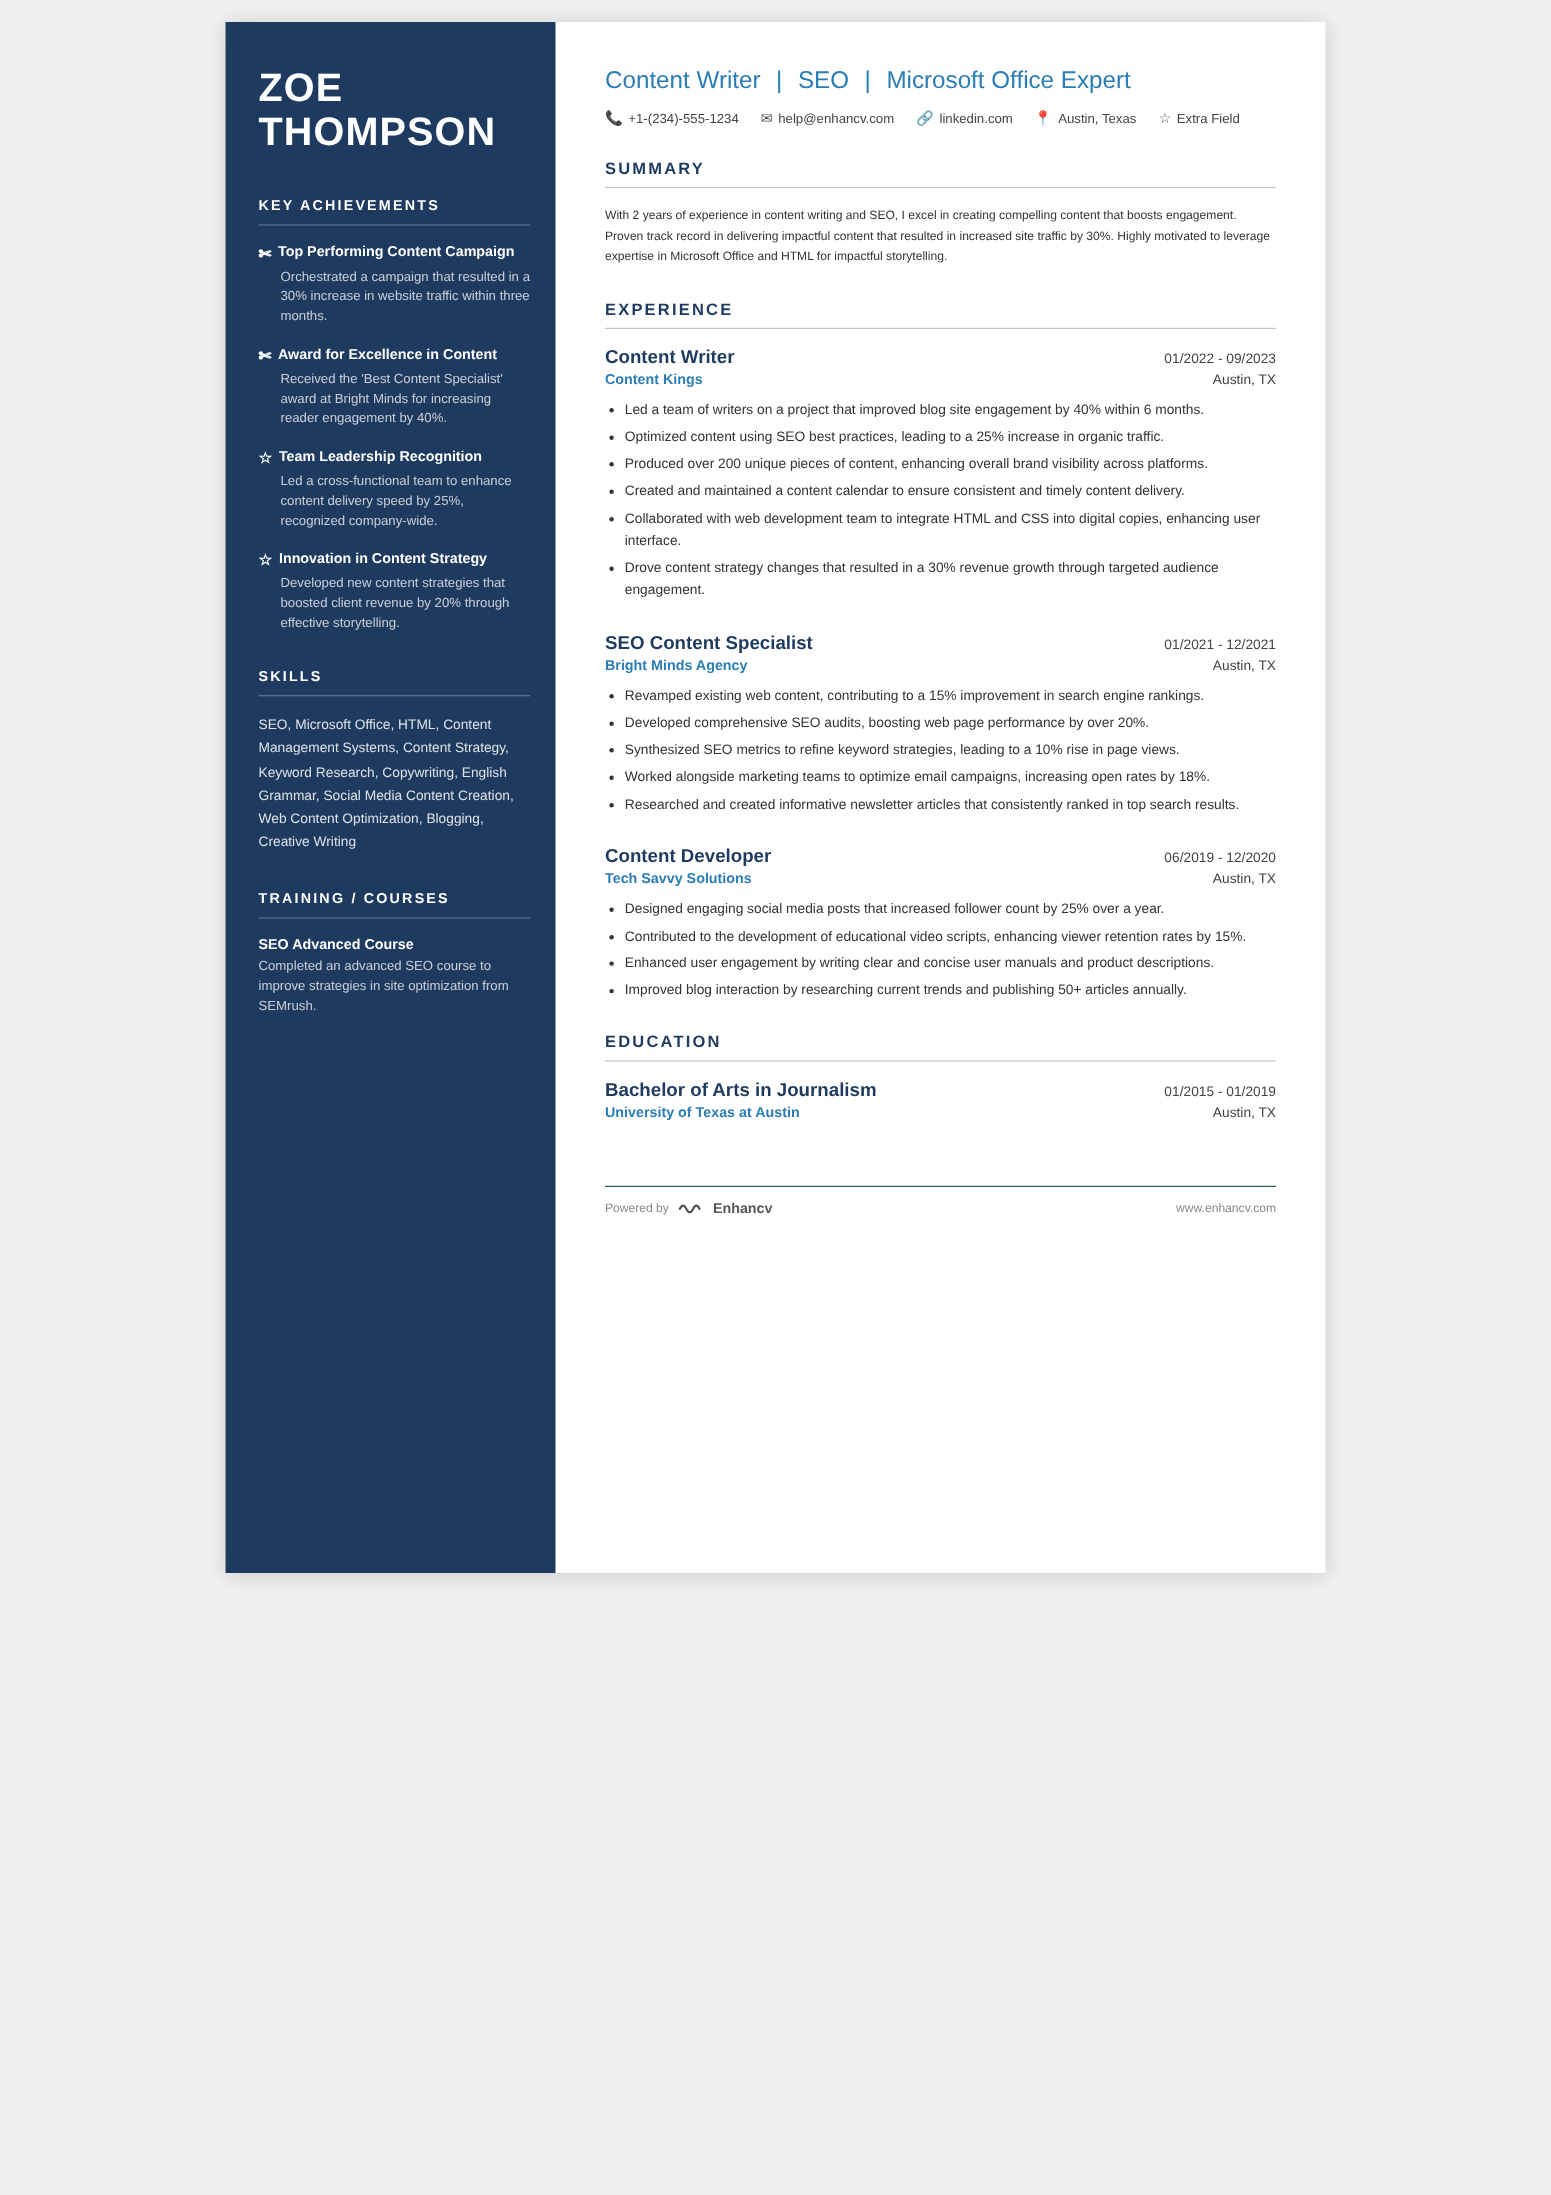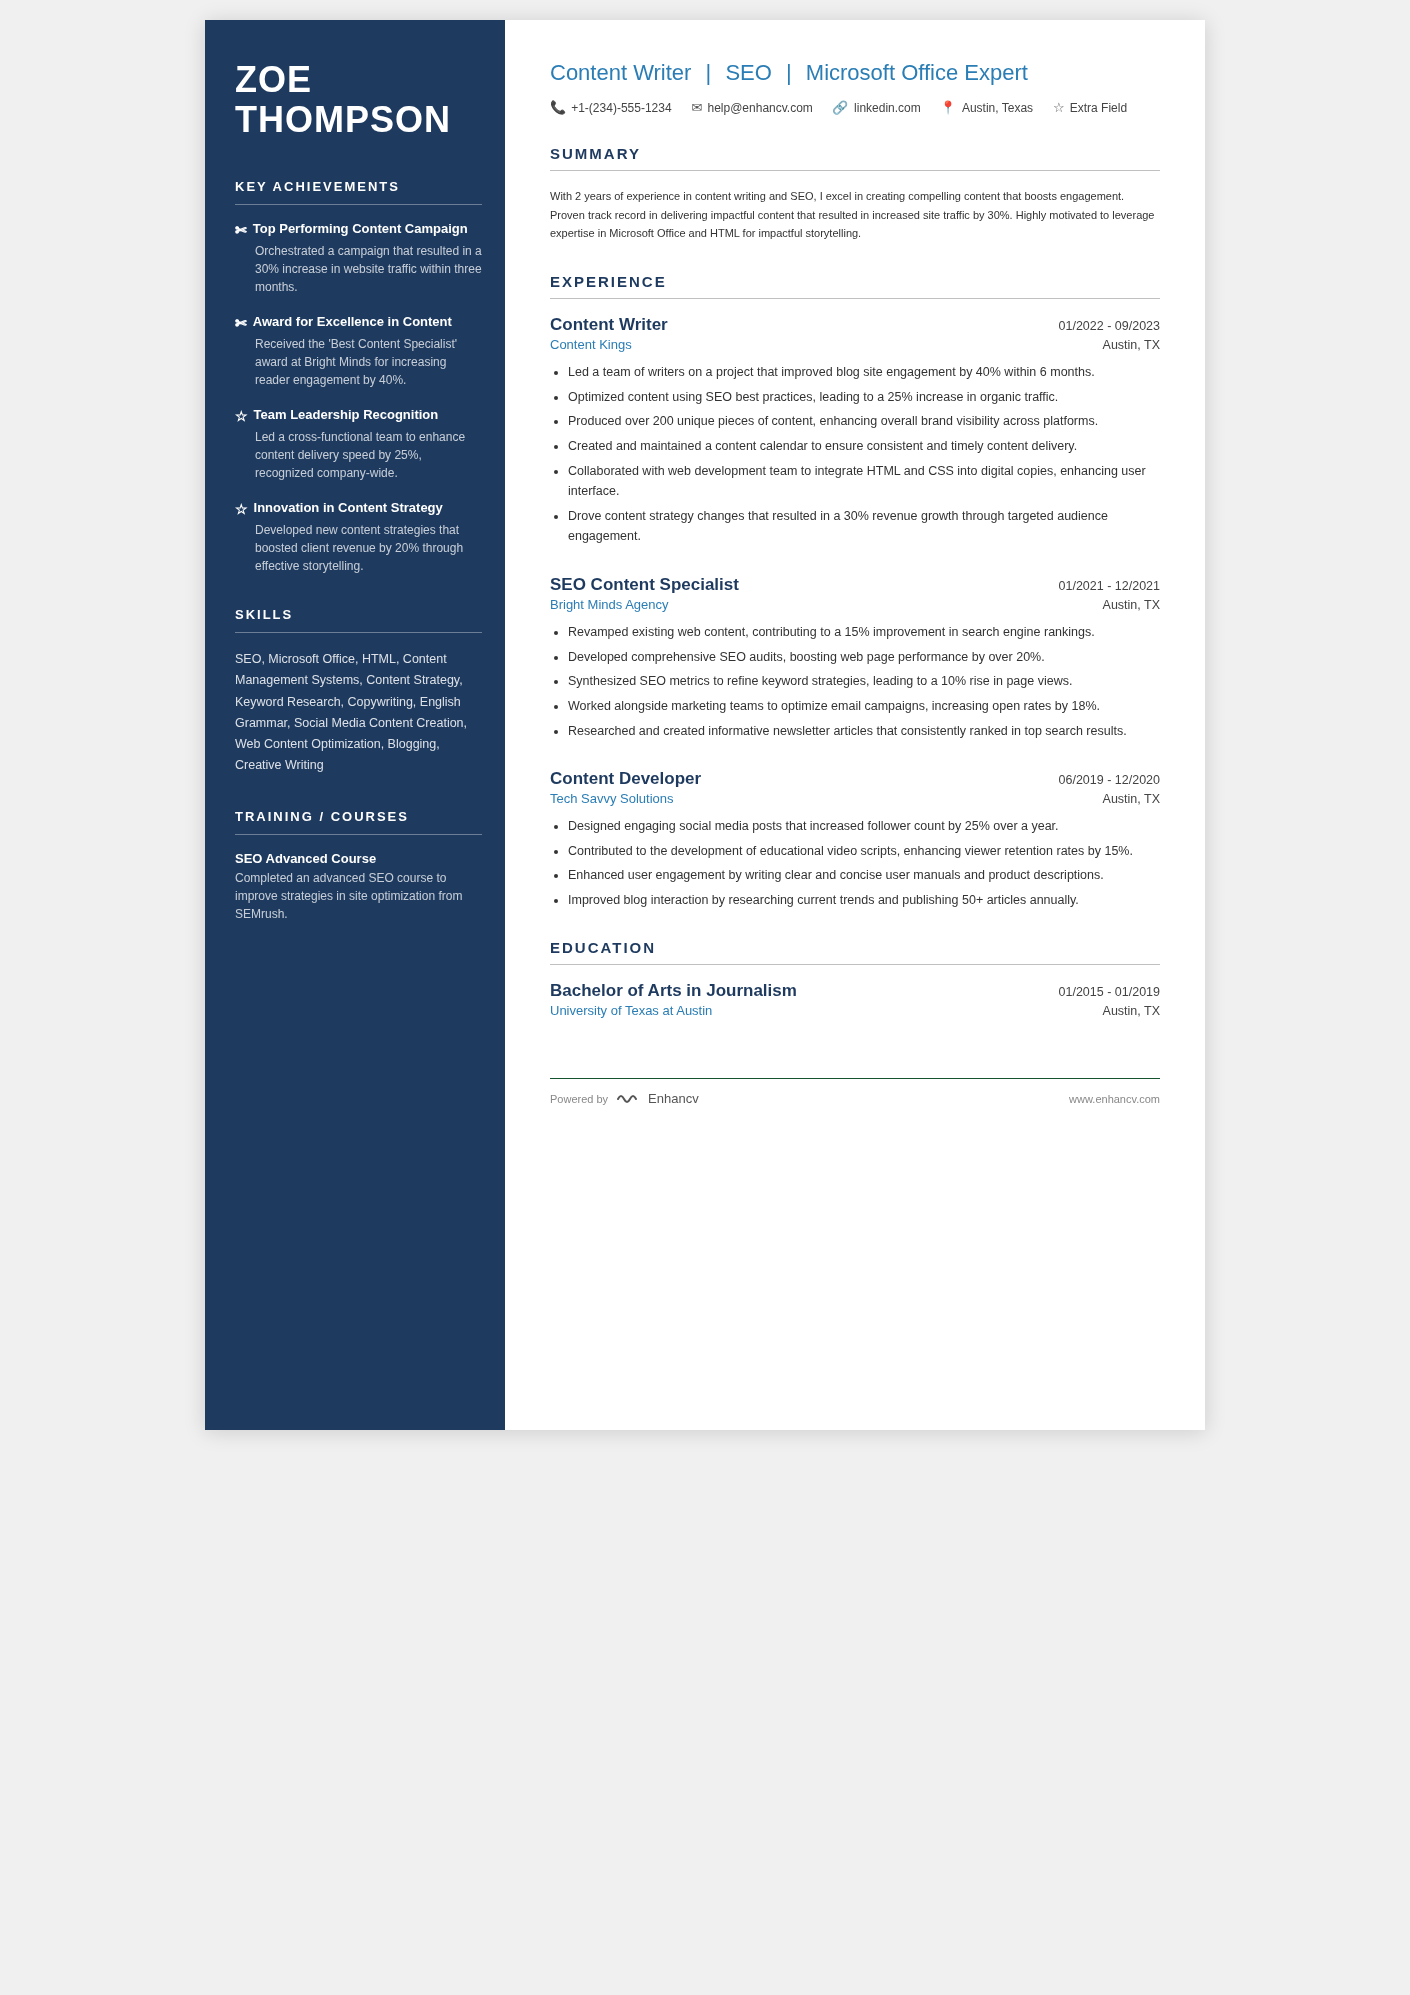--- a/index.html
+++ b/index.html
@@ -163,21 +163,21 @@
       color: #444;
     }
     .exp-company-row {
       display: flex;
       justify-content: space-between;
       align-items: baseline;
       margin-bottom: 10px;
     }
     .exp-company {
       font-size: 13px;
-      font-weight: 400;
+      font-weight: 700;
       color: #2a7db5;
     }
     .exp-location {
       font-size: 12.5px;
       color: #444;
     }
     .exp-bullets {
       list-style: disc;
       padding-left: 18px;
     }
@@ -201,21 +201,21 @@
       font-size: 11px;
       color: #888;
     }
     .footer-left {
       display: flex;
       align-items: center;
       gap: 6px;
     }
     .enhancv-logo {
       font-size: 13px;
-      font-weight: 400;
+      font-weight: 700;
       color: #555;
       text-align: right;
     }
   </style>
 </head>
 <body>
 
 <div class="resume-container">
 
   <div class="sidebar">

